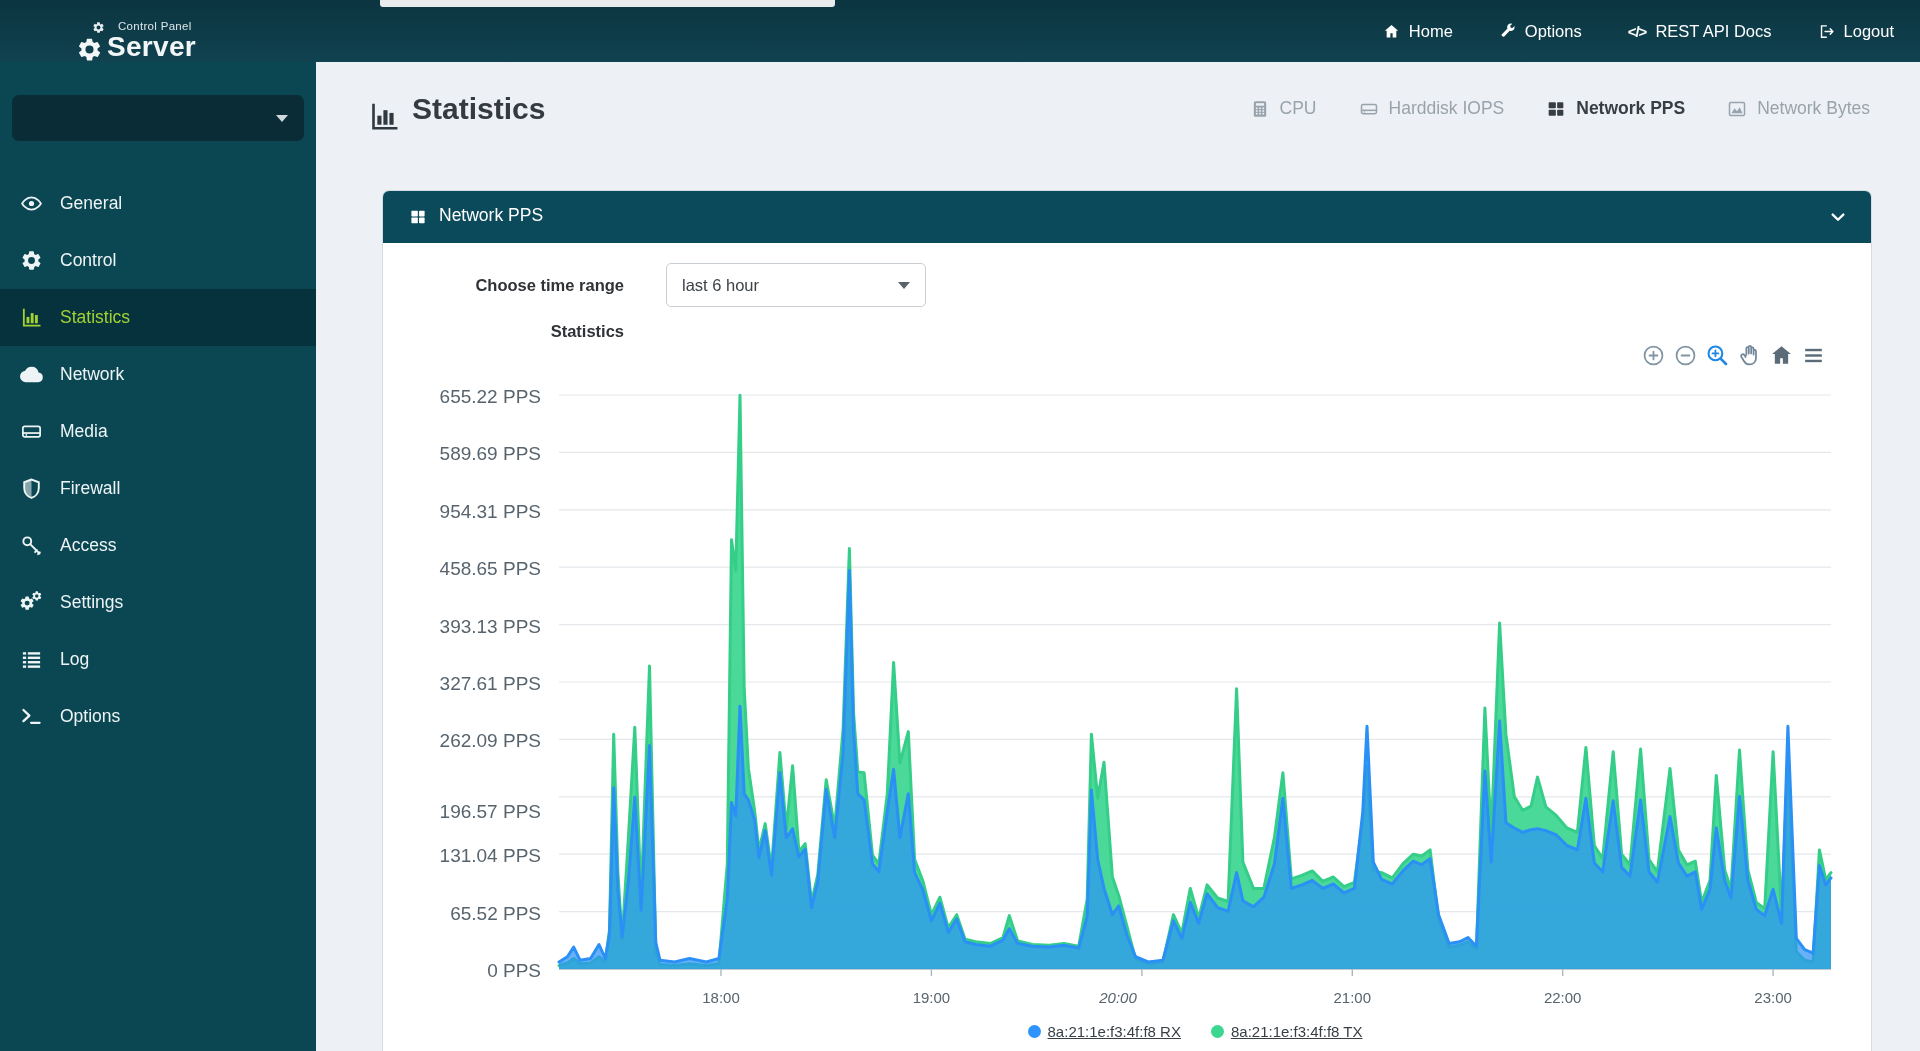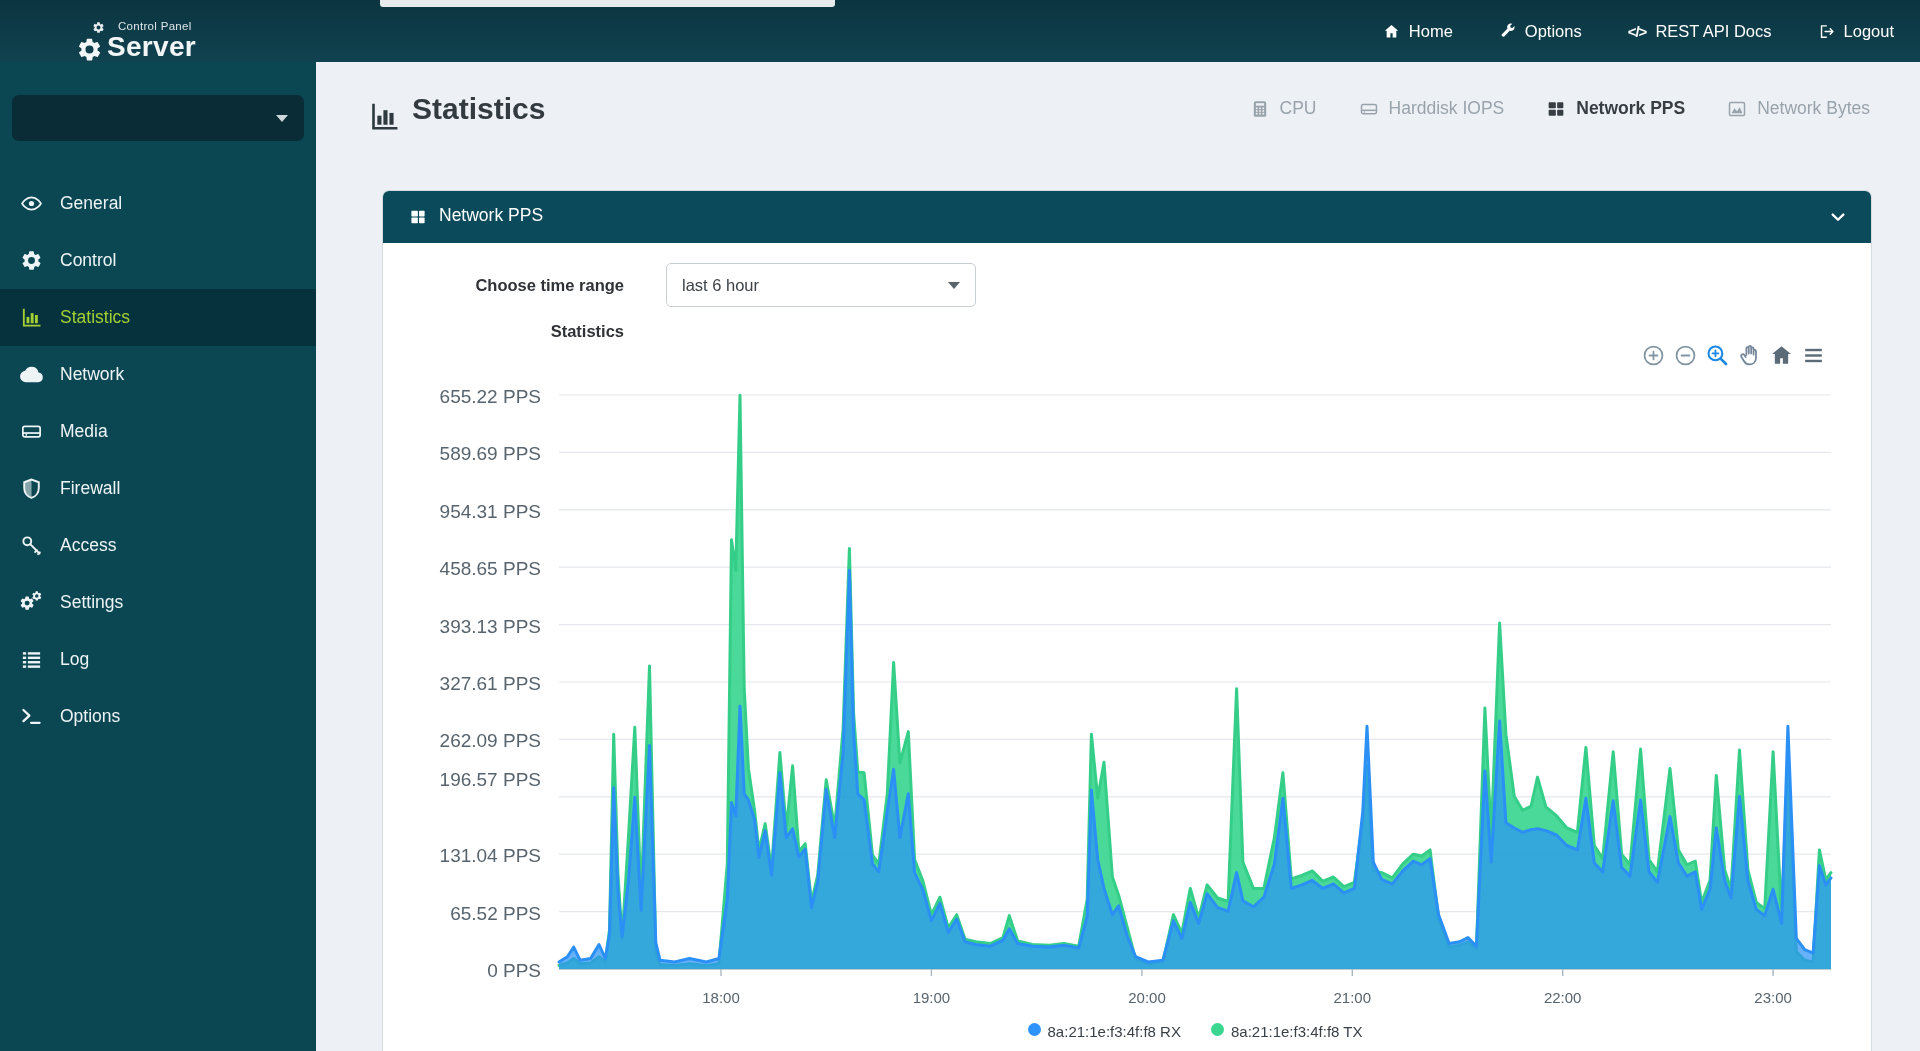--- a/index.html
+++ b/index.html
@@ -46,37 +46,37 @@
   #panel{position:absolute;left:382px;top:190px;width:1490px;height:861px;background:#ffffff;
          border:1px solid #d5dbe1;border-bottom:none;border-radius:7px 7px 0 0;box-sizing:border-box;}
   #panel-header{position:absolute;left:0;top:0;width:100%;height:52px;background:#0b4a5a;
                 border-radius:6px 6px 0 0;cursor:pointer;}
   #panel-header .icon.grid{position:absolute;left:26px;top:17px;width:18px;height:18px;color:#ffffff;}
   #panel-title{position:absolute;left:56px;top:14px;font-size:17.5px;color:#ffffff;}
   #panel-chevron{position:absolute;right:22px;top:15px;width:22px;height:22px;color:#ffffff;cursor:pointer;}
 
   #time-range-label{position:absolute;left:0;top:72px;width:241px;height:44px;line-height:44px;
                     text-align:right;font-size:16.5px;font-weight:bold;color:#2f3337;}
-  #time-range-select{position:absolute;left:283px;top:72px;width:310px;height:44px;background:#fff;
+  #time-range-select{position:absolute;left:283px;top:72px;width:260px;height:44px;background:#fff;
                     border:1px solid #c9ced4;border-radius:5px;box-sizing:border-box;cursor:pointer;}
   #time-range-value{position:absolute;left:15px;top:0;line-height:42px;font-size:16.5px;color:#3c4247;}
   #time-range-select .caret{position:absolute;right:15px;top:18px;width:0;height:0;
                     border-left:6px solid transparent;border-right:6px solid transparent;border-top:7px solid #5a646c;}
   #stats-label{position:absolute;left:0;top:128px;width:241px;height:24px;line-height:24px;
                text-align:right;font-size:16.5px;font-weight:bold;color:#2f3337;}
 
   #chart-toolbar{position:absolute;right:45px;top:152px;display:flex;gap:7px;align-items:center;}
   .tbi{width:25px;height:25px;cursor:pointer;}
   .tone-gray{color:#8295a3;} .tone-blue{color:#1e88e5;} .tone-mid{color:#74879a;} .tone-dark{color:#5b6b77;}
 
   #chart-svg{position:absolute;left:0;top:0;width:1490px;height:861px;}
   .y-axis-label{position:absolute;left:0;width:158px;text-align:right;font-size:19px;color:#58646d;}
   .x-axis-label{position:absolute;top:798px;width:90px;text-align:center;font-size:15px;color:#58646d;}
   #legend{position:absolute;left:176px;top:832px;width:1272px;display:flex;justify-content:center;gap:30px;}
-  .legend-item{display:flex;gap:7px;font-size:15px;color:#383f45;cursor:pointer;}
+  .legend-item{display:flex;align-items:center;gap:7px;font-size:15px;color:#383f45;cursor:pointer;text-decoration:underline;}
   .legend-dot{width:13px;height:13px;border-radius:50%;}
 </style>
 </head>
 <body>
 
 <div id="topbar">
   <div id="artifact-strip"></div>
   <div id="brand">
     <span class="icon gear-small">
         <svg viewBox="0 0 24 24" xmlns="http://www.w3.org/2000/svg">
@@ -406,27 +406,27 @@
         <span>8a:21:1e:f3:4f:f8 RX</span>
       </div>
       <div class="legend-item">
         <span class="legend-dot" style="background: rgb(59, 214, 143);"></span>
         <span>8a:21:1e:f3:4f:f8 TX</span>
       </div>
     </div>
 <div class="y-axis-label" style="top: 769px;">0 PPS</div>
     <div class="y-axis-label" style="top: 711.602px;">65.52 PPS</div>
     <div class="y-axis-label" style="top: 654.204px;">131.04 PPS</div>
-    <div class="y-axis-label" style="top: 578px; text-align: right;">196.57 PPS</div>
+    <div class="y-axis-label" style="top: 610px; text-align: right;">196.57 PPS</div>
     <div class="y-axis-label" style="top: 539.398px;">262.09 PPS</div>
     <div class="y-axis-label" style="top: 482px;">327.61 PPS</div>
     <div class="y-axis-label" style="top: 424.602px;">393.13 PPS</div>
     <div class="y-axis-label" style="top: 367.204px;">458.65 PPS</div>
     <div class="y-axis-label" style="top: 309.805px;">954.31 PPS</div>
     <div class="y-axis-label" style="top: 252.407px;">589.69 PPS</div>
     <div class="y-axis-label" style="top: 195px;">655.22 PPS</div>
     <div class="x-axis-label" style="left: 293.025px;">18:00</div>
     <div class="x-axis-label" style="left: 503.447px;">19:00</div>
-    <div class="x-axis-label" style="left: 719px;">20:00</div>
+    <div class="x-axis-label" style="left: 690px; font-style: italic;">20:00</div>
     <div class="x-axis-label" style="left: 924.29px;">21:00</div>
     <div class="x-axis-label" style="left: 1134.71px;">22:00</div>
     <div class="x-axis-label" style="left: 1345.13px;">23:00</div>
   </section>
 
 </body></html>

